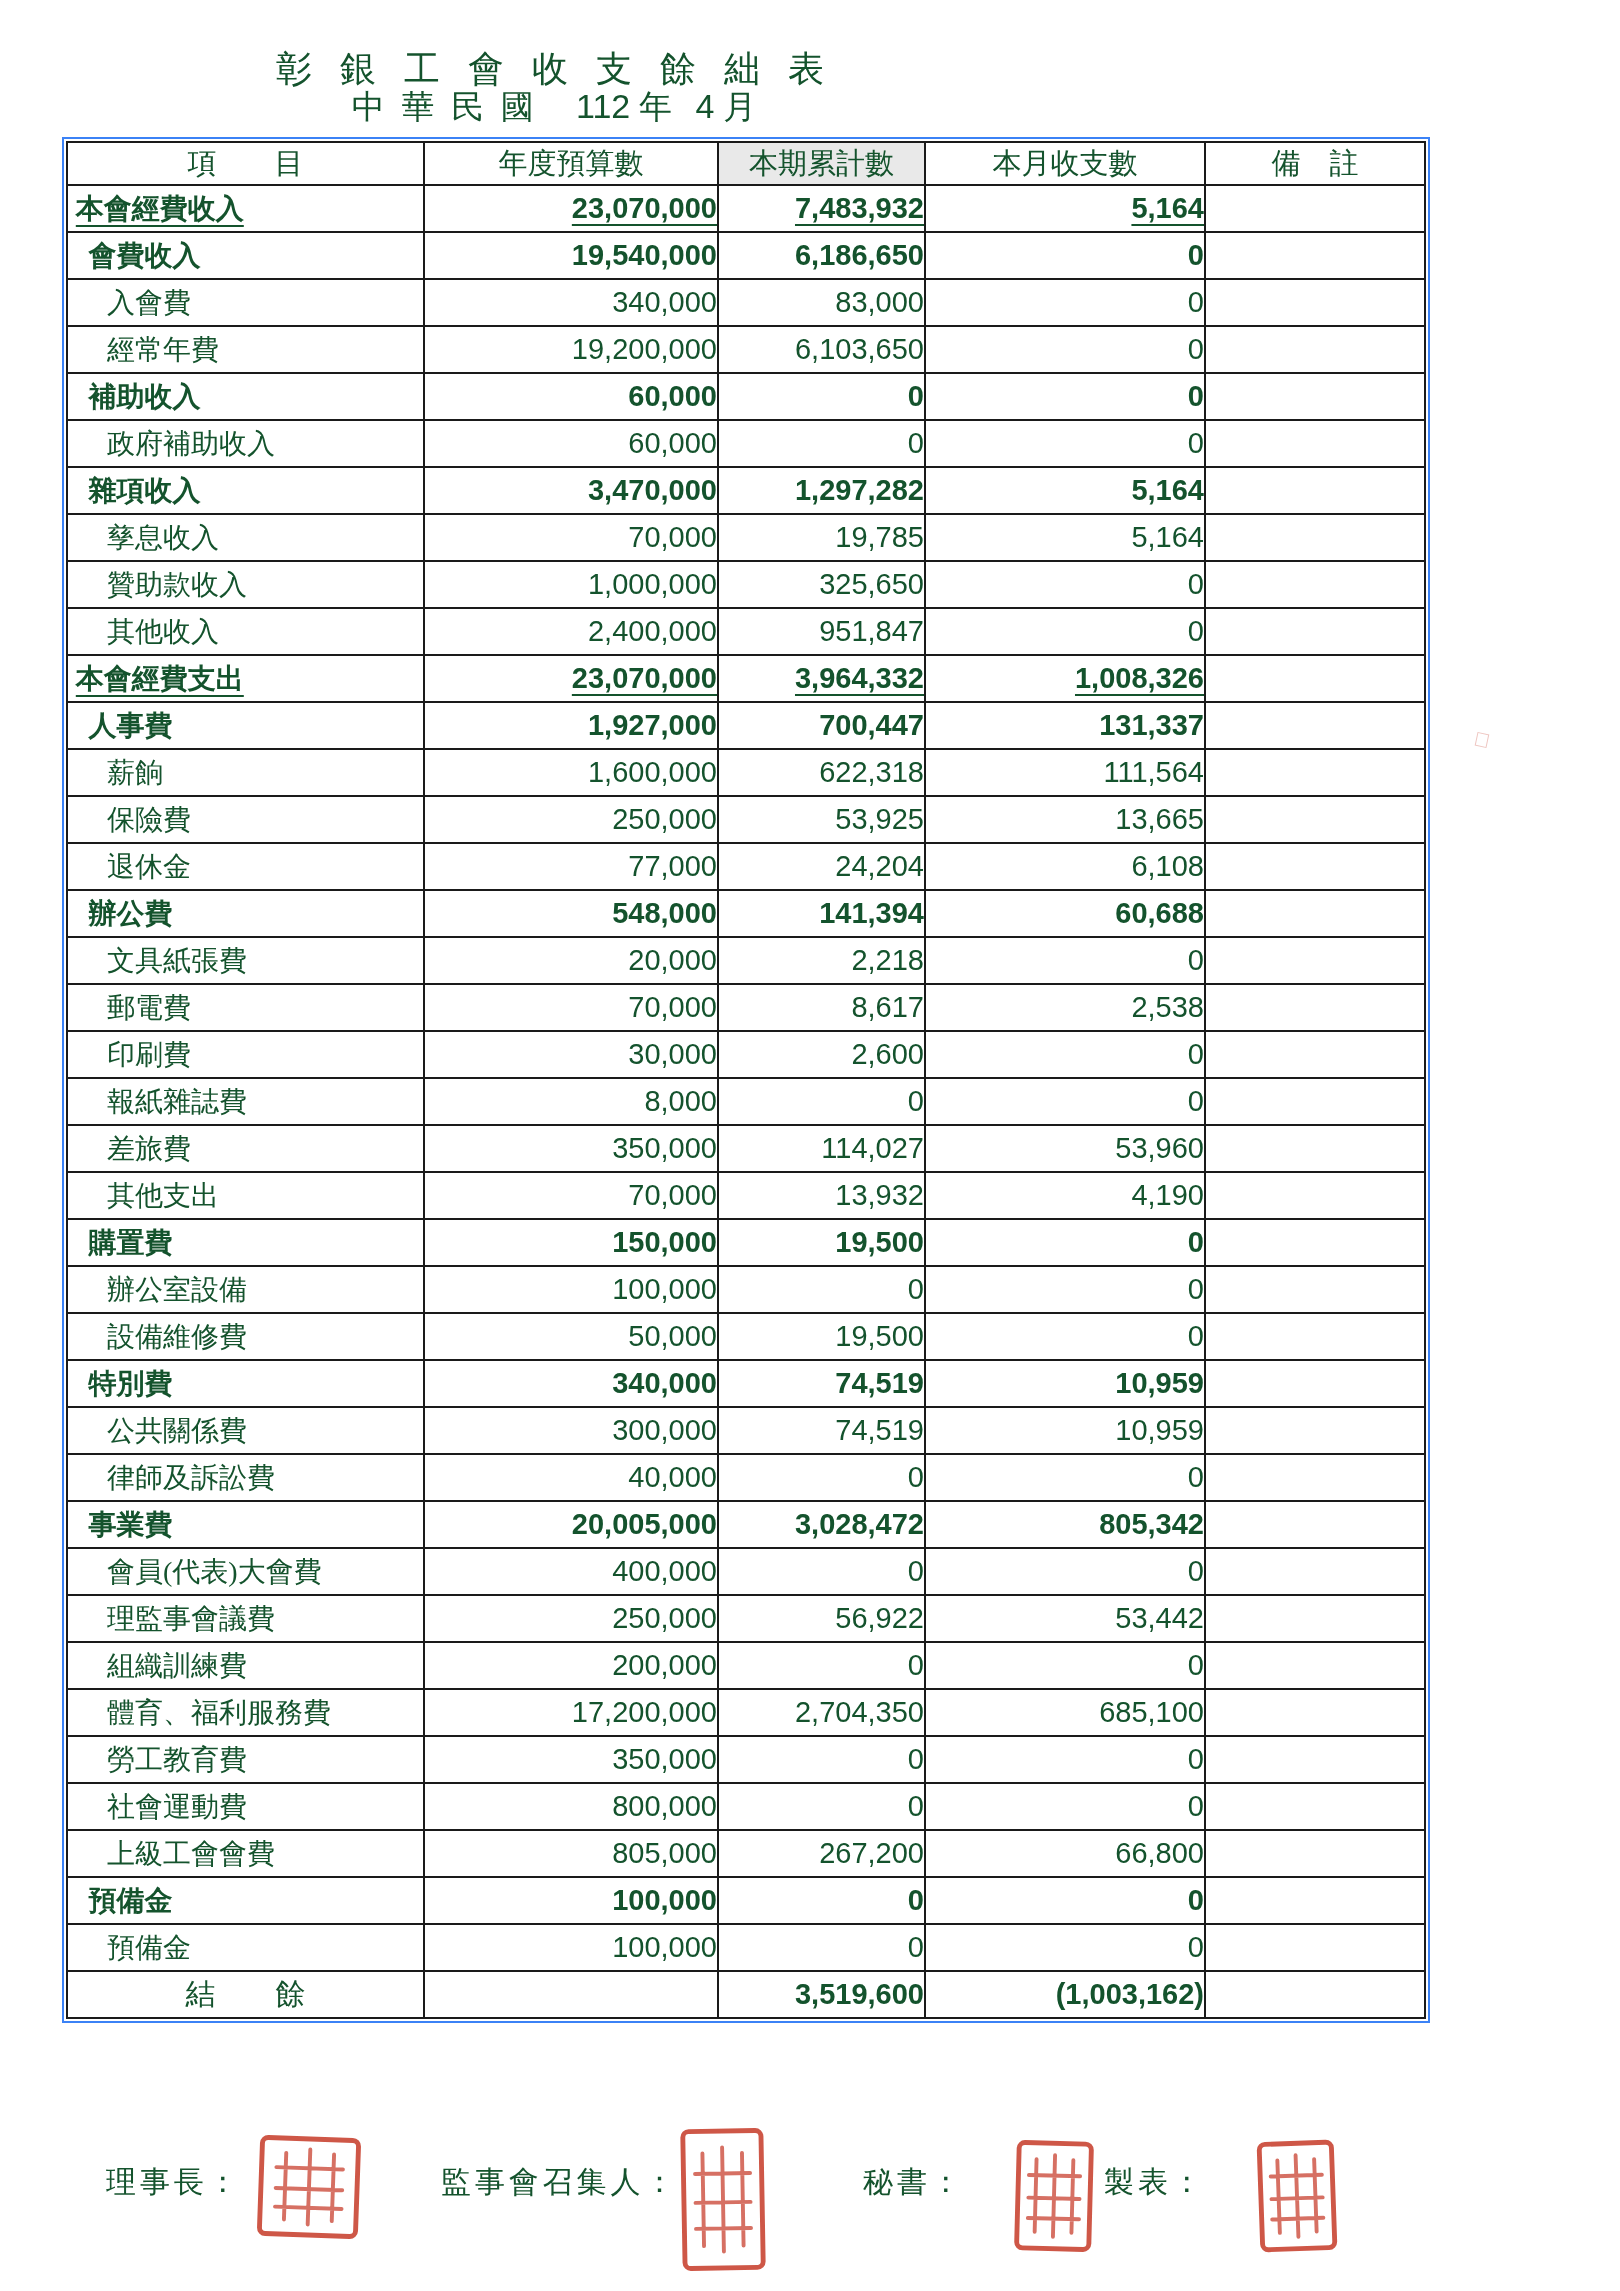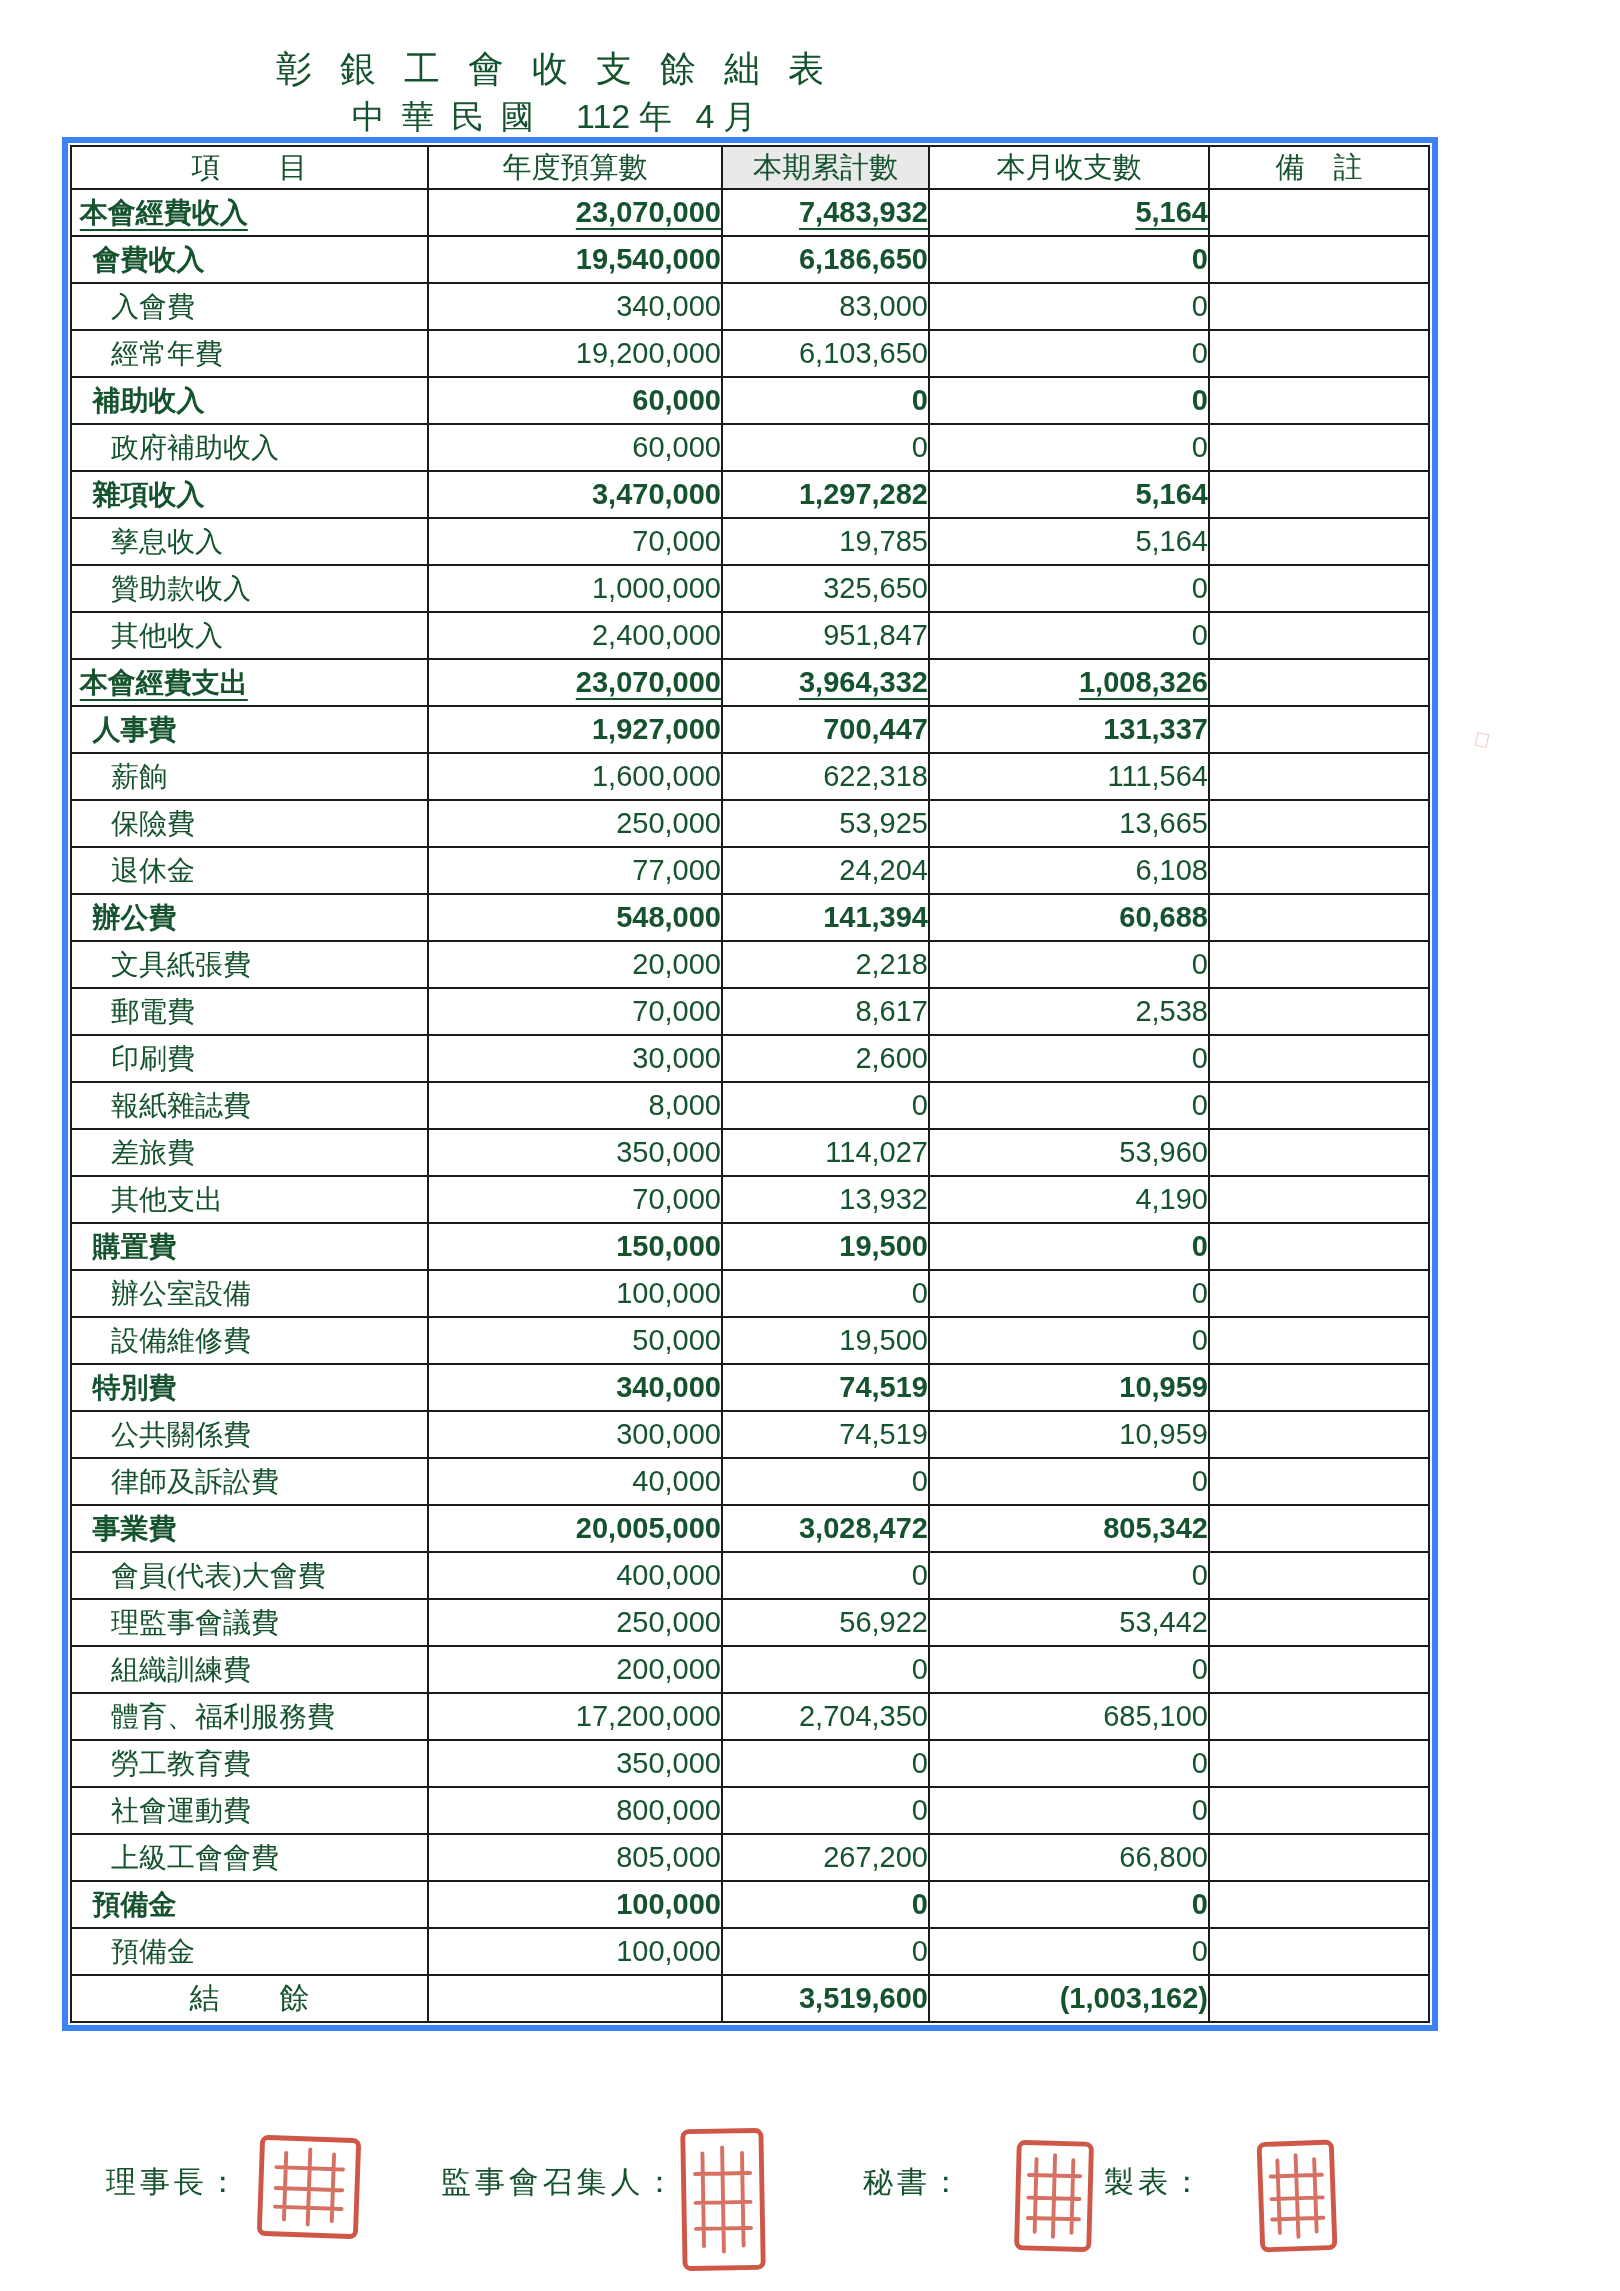--- a/index.html
+++ b/index.html
@@ -7,33 +7,33 @@
     position:relative; width:1620px; height:2292px; margin:0 auto;
     background:#ffffff; overflow:hidden;
     font-family:"Liberation Serif", serif; color:#14532d;
   }
   
   .doc-title {
     position:absolute; top:45px; left:564px; transform:translateX(-50%);
     font-size:36px; font-weight:500; letter-spacing:28px; white-space:nowrap;
   }
   .doc-subtitle {
-    position:absolute; top:95px; left:554px; transform:translateX(-50%);
+    position:absolute; top:85px; left:554px; transform:translateX(-50%);
     font-size:33px; white-space:nowrap;
   }
   .doc-subtitle .era { letter-spacing:16.7px; }
   .doc-subtitle .num { font-family:"Liberation Sans", sans-serif; font-size:34px; }
   .doc-subtitle .year-num { margin-left:25.5px; }
   .doc-subtitle .unit { margin-left:8.8px; }
   .doc-subtitle .month-num { margin-left:23.5px; }
 
   
   .table-outline {
     position:absolute; left:62px; top:137px;
-    border:6px solid #3b82f6; padding:2px; background:#fff;
+    border:2px solid #3b82f6; padding:2px; background:#fff;
   }
   table.sheet { border-collapse:collapse; table-layout:fixed; width:1358px; }
   table.sheet th, table.sheet td {
     border:2px solid #1a1a1a; overflow:hidden; white-space:nowrap;
     padding:0; vertical-align:middle;
   }
   table.sheet th {
     height:41px; font-size:29px; font-weight:500; text-align:center;
   }
   th.shaded { background:#e9e9e9; }

